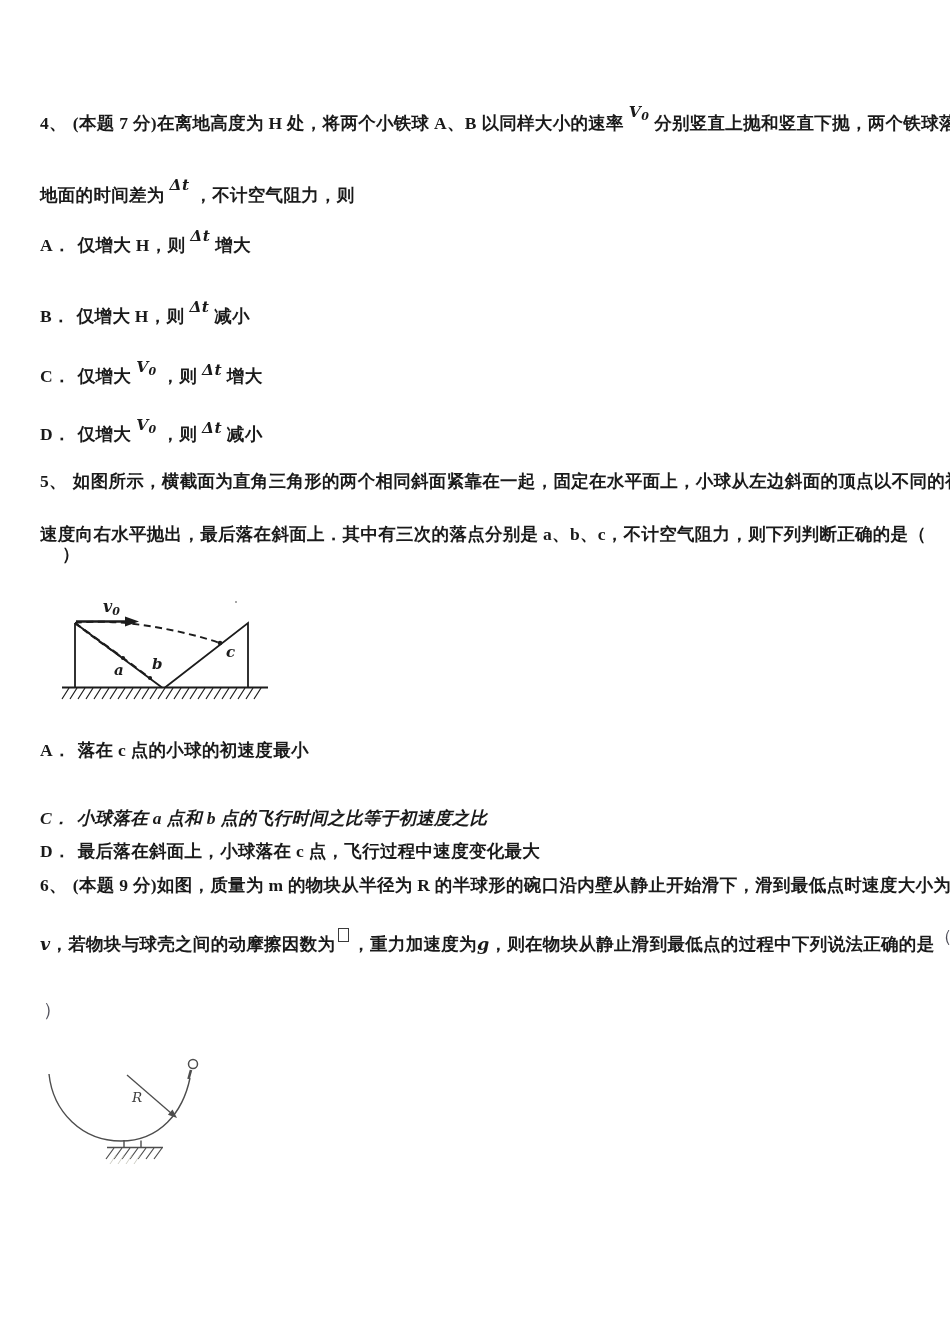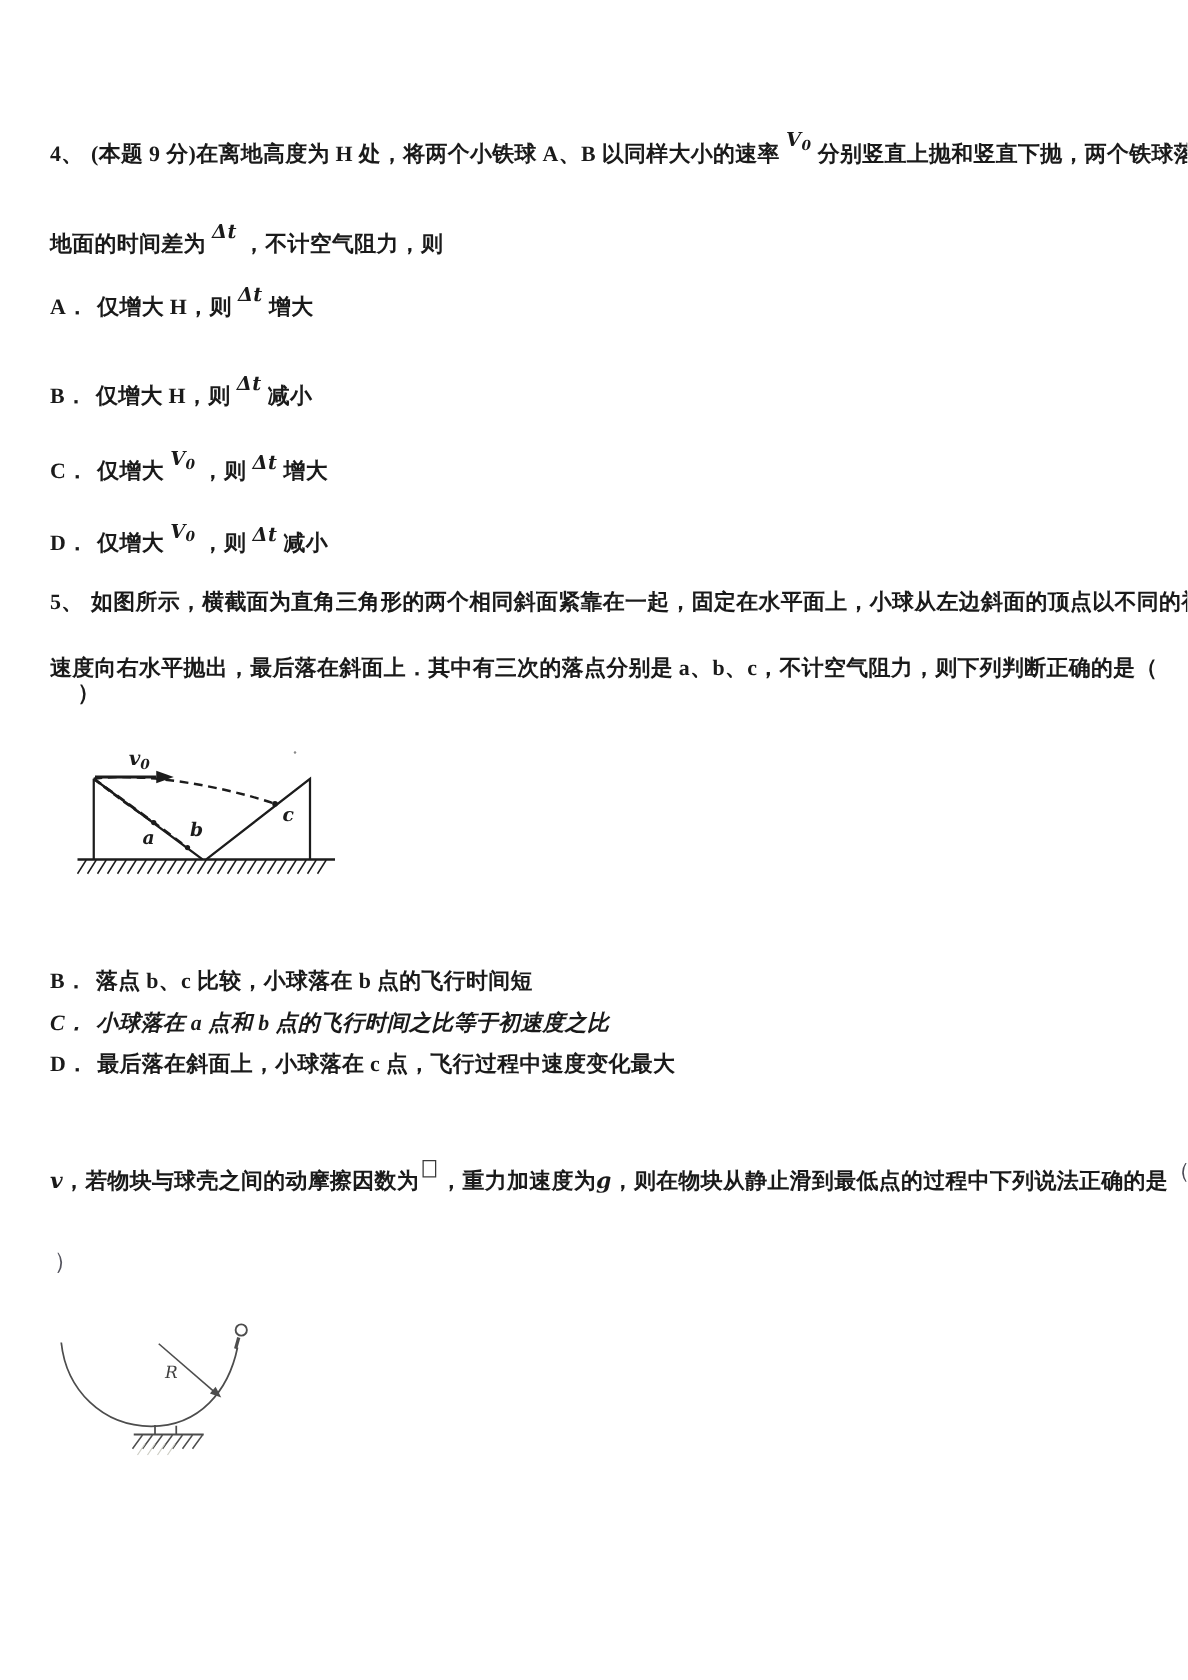--- a/index.html
+++ b/index.html
@@ -29,21 +29,21 @@
   .light-paren { font-weight:normal; color:#55555f; font-size:19px; }
   .fig { position:absolute; }
   svg text { font-family:"DejaVu Serif",serif; }
 </style>
 </head>
 <body>
 
 <div class="page">
 
   <div class="line" style="top:110px;">
-    <span class="qnum">4、</span><span>(本题 9 分)在离地高度为 H 处，将两个小铁球 A、B 以同样大小的速率</span><span class="mraise" style="top:-12px;"><span>V</span><span class="msub">0</span></span><span>分别竖直上抛和竖直下抛，两个铁球落到</span>
+    <span class="qnum">4、</span><span>(本题 7 分)在离地高度为 H 处，将两个小铁球 A、B 以同样大小的速率</span><span class="mraise" style="top:-12px;"><span>V</span><span class="msub">0</span></span><span>分别竖直上抛和竖直下抛，两个铁球落到</span>
   </div>
 
   <div class="line" style="top:182px;text-align:right;">
     <span>地面的时间差为</span><span class="mraise" style="top:-11px;">Δt</span><span>，不计空气阻力，则</span>
   </div>
 
   <div class="line" style="top:232px;">
     <span class="opt-letter">A．</span><span>仅增大 H，则</span><span class="mraise">Δt</span><span>增大</span>
   </div>
 
@@ -89,30 +89,33 @@
     <circle cx="95" cy="88" r="2.1" fill="#1c1c1c"></circle>
     <circle cx="165" cy="53" r="2.3" fill="#1c1c1c"></circle>
     <circle cx="181" cy="12" r="1" fill="#8a8a8a"></circle>
 
     <text x="48" y="22" font-size="16" font-style="italic" font-weight="bold" fill="#1c1c1c"><tspan>v</tspan><tspan font-size="11" dy="3">0</tspan></text>
     <text x="59" y="85" font-size="15" font-style="italic" font-weight="bold" fill="#1c1c1c">a</text>
     <text x="97" y="79" font-size="15" font-style="italic" font-weight="bold" fill="#1c1c1c">b</text>
     <text x="171" y="67" font-size="15" font-style="italic" font-weight="bold" fill="#1c1c1c">c</text>
   </svg>
 
-  <div class="line" style="top:771px;">
-    <span class="opt-letter">B．</span><span>落点 b、c 比较，小球落在 b 点的飞行时间短</span>
+  <div class="line" style="top:737px;">
+    <span class="opt-letter">A．</span><span>落在 c 点的小球的初速度最小</span>
   </div>
   <div class="line" style="top:805px;font-style:italic;">
     <span class="opt-letter">C．</span><span>小球落在 a 点和 b 点的飞行时间之比等于初速度之比</span>
   </div>
   <div class="line" style="top:838px;">
     <span class="opt-letter">D．</span><span>最后落在斜面上，小球落在 c 点，飞行过程中速度变化最大</span>
   </div>
 
+  <div class="line" style="top:872px;">
+    <span class="qnum">6、</span><span>(本题 9 分)如图，质量为 m 的物块从半径为 R 的半球形的碗口沿内壁从静止开始滑下，滑到最低点时速度大小为</span>
+  </div>
 
   <div class="line" style="top:931px;">
     <span class="mvar">v</span><span>，若物块与球壳之间的动摩擦因数为</span><span class="boxglyph"></span><span>，重力加速度为</span><span class="mvar">g</span><span>，则在物块从静止滑到最低点的过程中下列说法正确的是</span><span class="raised-paren">（</span>
   </div>
 
   <div class="line light-paren" style="top:997px; left:43px;">
     <span>）</span>
   </div>
 
   <svg class="fig" style="left:20px; top:1040px;" width="200" height="135" viewBox="0 0 200 135">

